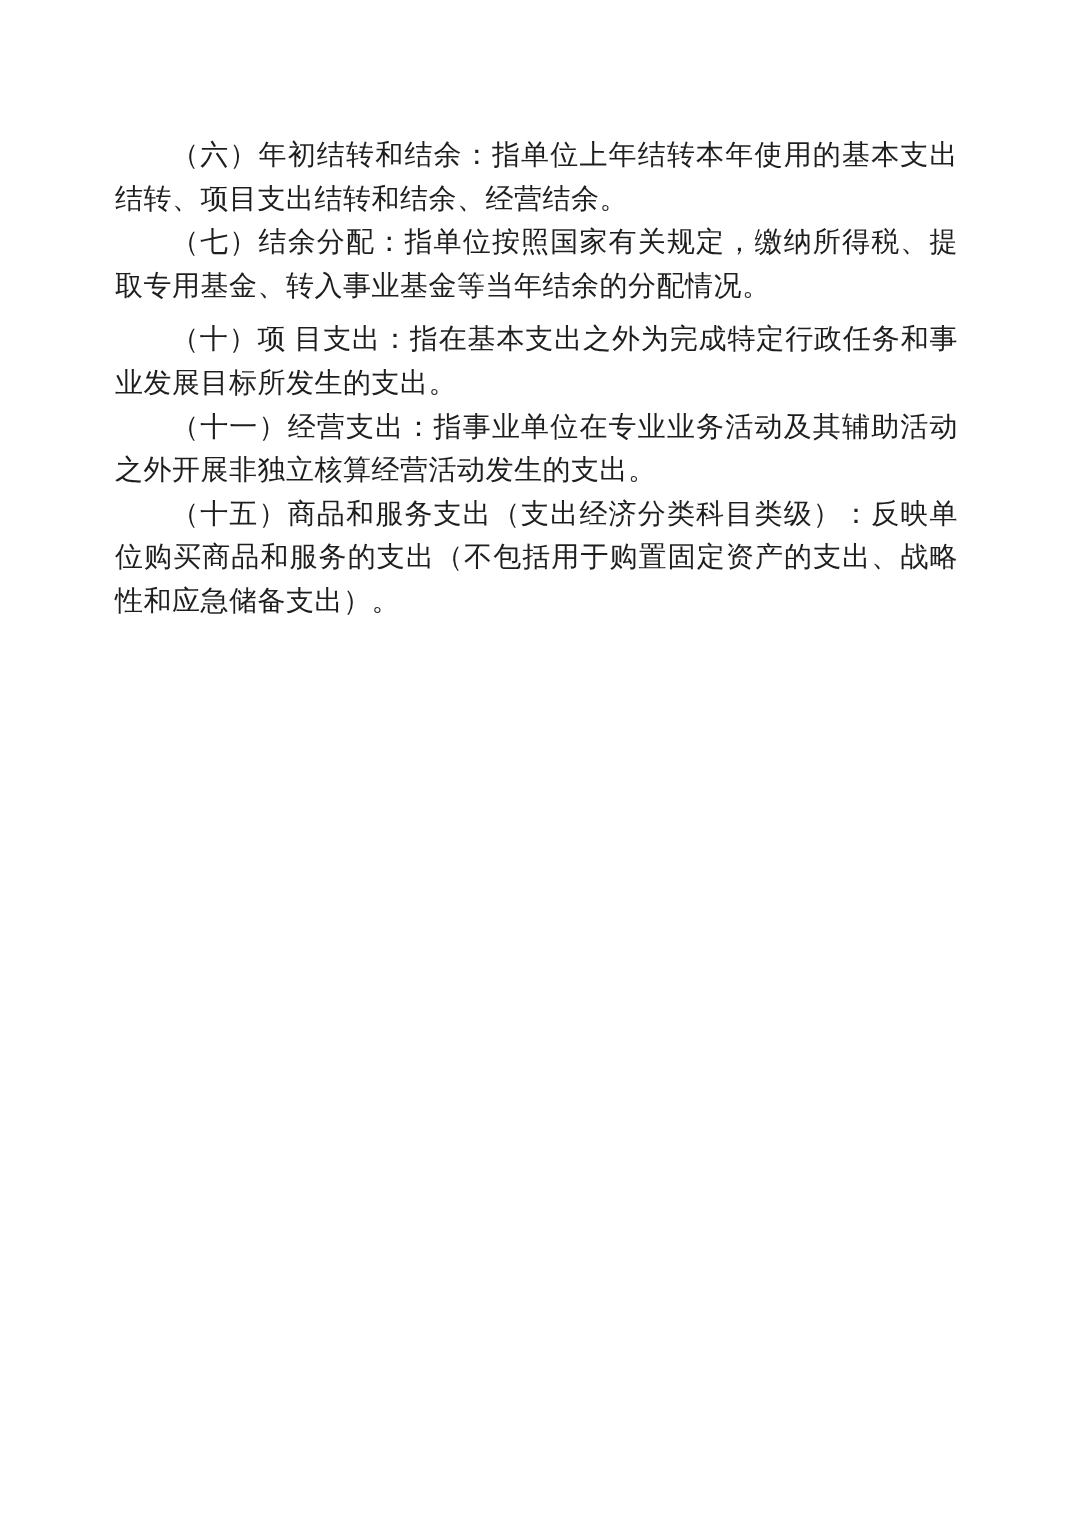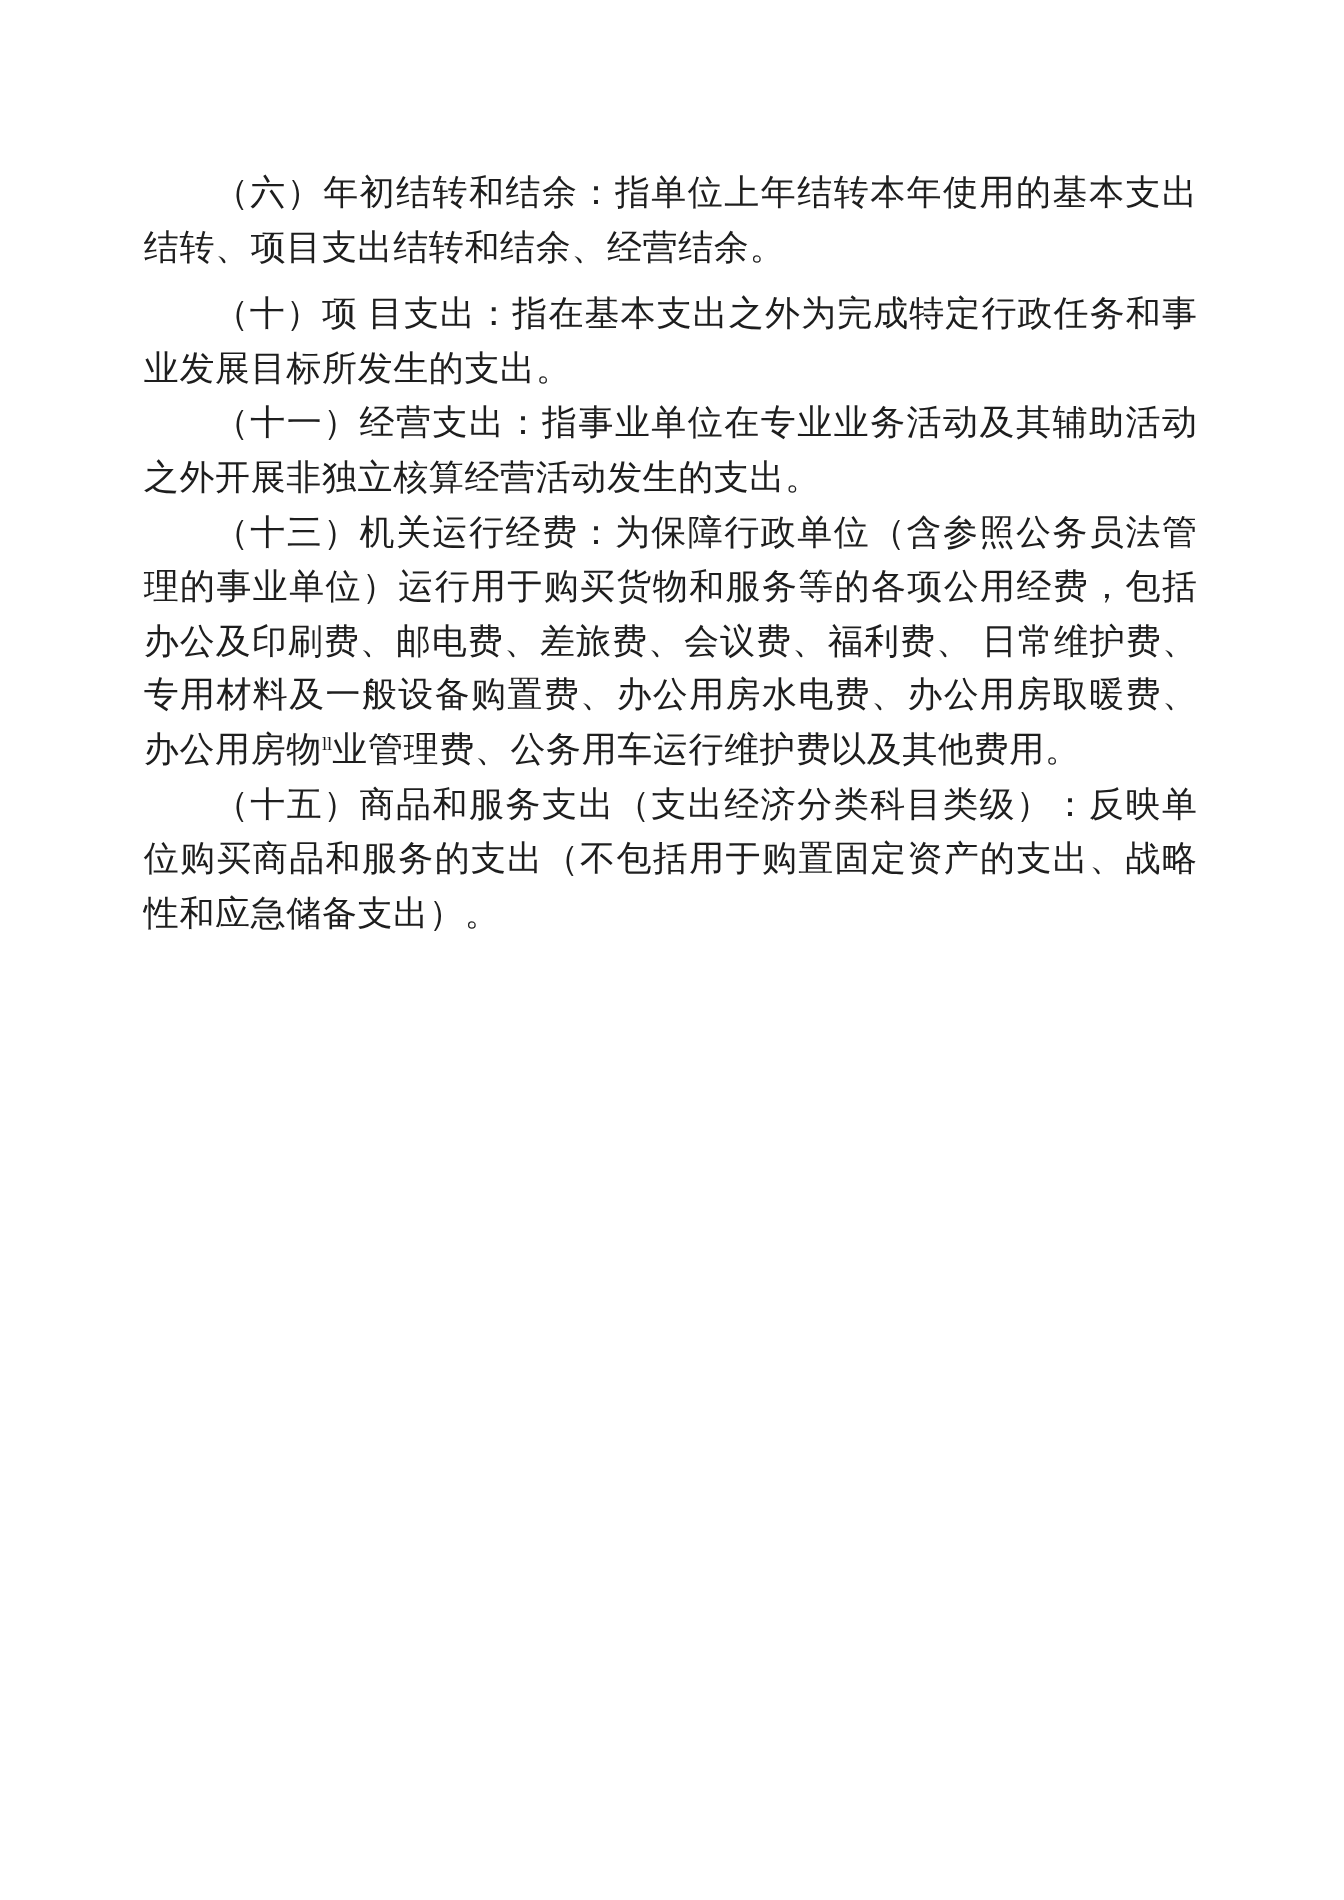--- a/index.html
+++ b/index.html
@@ -42,26 +42,26 @@
   }
 </style>
 </head>
 <body>
 
 <div class="page">
   <div class="text-block">
 
     <p class="para">（六）年初结转和结余：指单位上年结转本年使用的基本支出结转、项目支出结转和结余、经营结余。</p>
 
+    <p class="para">（七）结余分配：指单位按照国家有关规定，缴纳所得税、提取专用基金、转入事业基金等当年结余的分配情况。</p>
 
 
 
     <p class="para gap-before">（十）项 目支出：指在基本支出之外为完成特定行政任务和事业发展目标所发生的支出。</p>
 
     <p class="para">（十一）经营支出：指事业单位在专业业务活动及其辅助活动之外开展非独立核算经营活动发生的支出。</p>
 
-    <p class="para"><span>（十三）机关运行经费：为保障行政单位（含参照公务员法管理的事业单位）运行用于购买货物和服务等的各项公用经费，包括办公及印刷费、邮电费、差旅费、会议费、福利费、 日常维护费、专用材料及一般设备购置费、办公用房水电费、办公用房取暖费、办公用房物</span><span class="sup-mark">ll</span><span>业管理费、公务用车运行维护费以及其他费用。</span></p>
 
 
     <p class="para">（十五）商品和服务支出（支出经济分类科目类级）：反映单位购买商品和服务的支出（不包括用于购置固定资产的支出、战略性和应急储备支出）。</p>
 
   </div>
 </div>
 
 </body></html>

